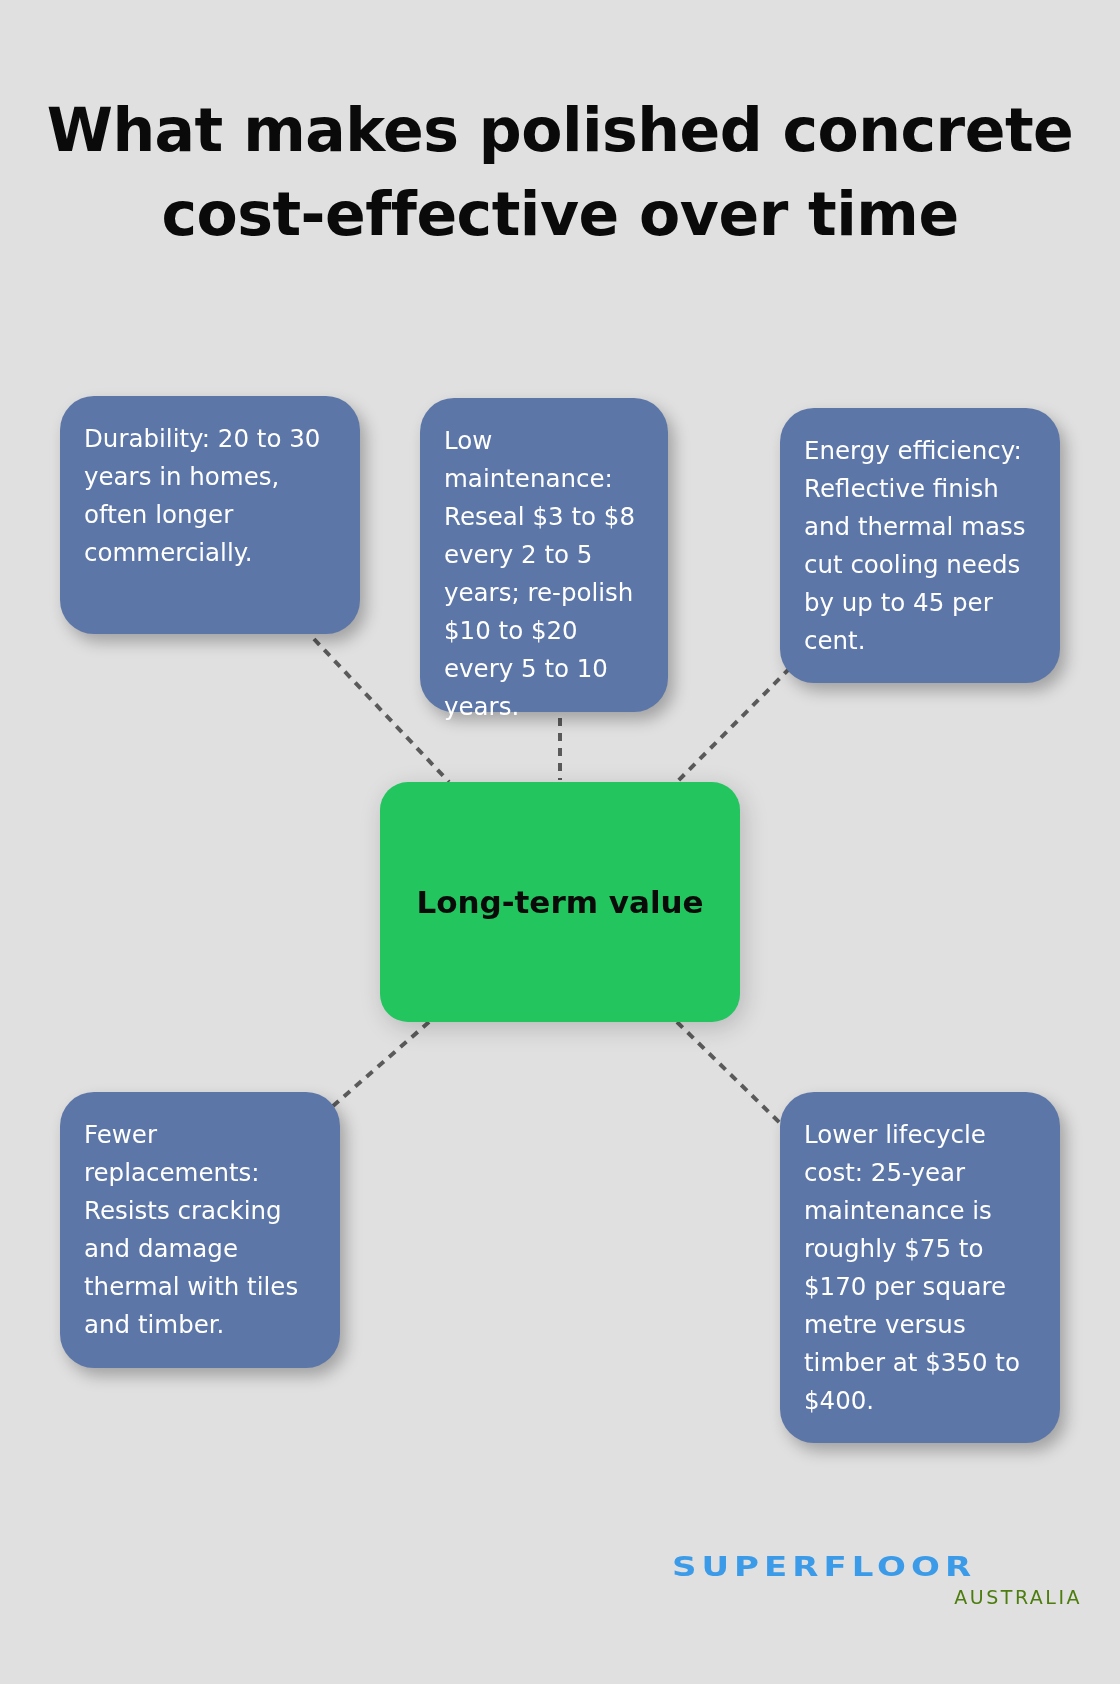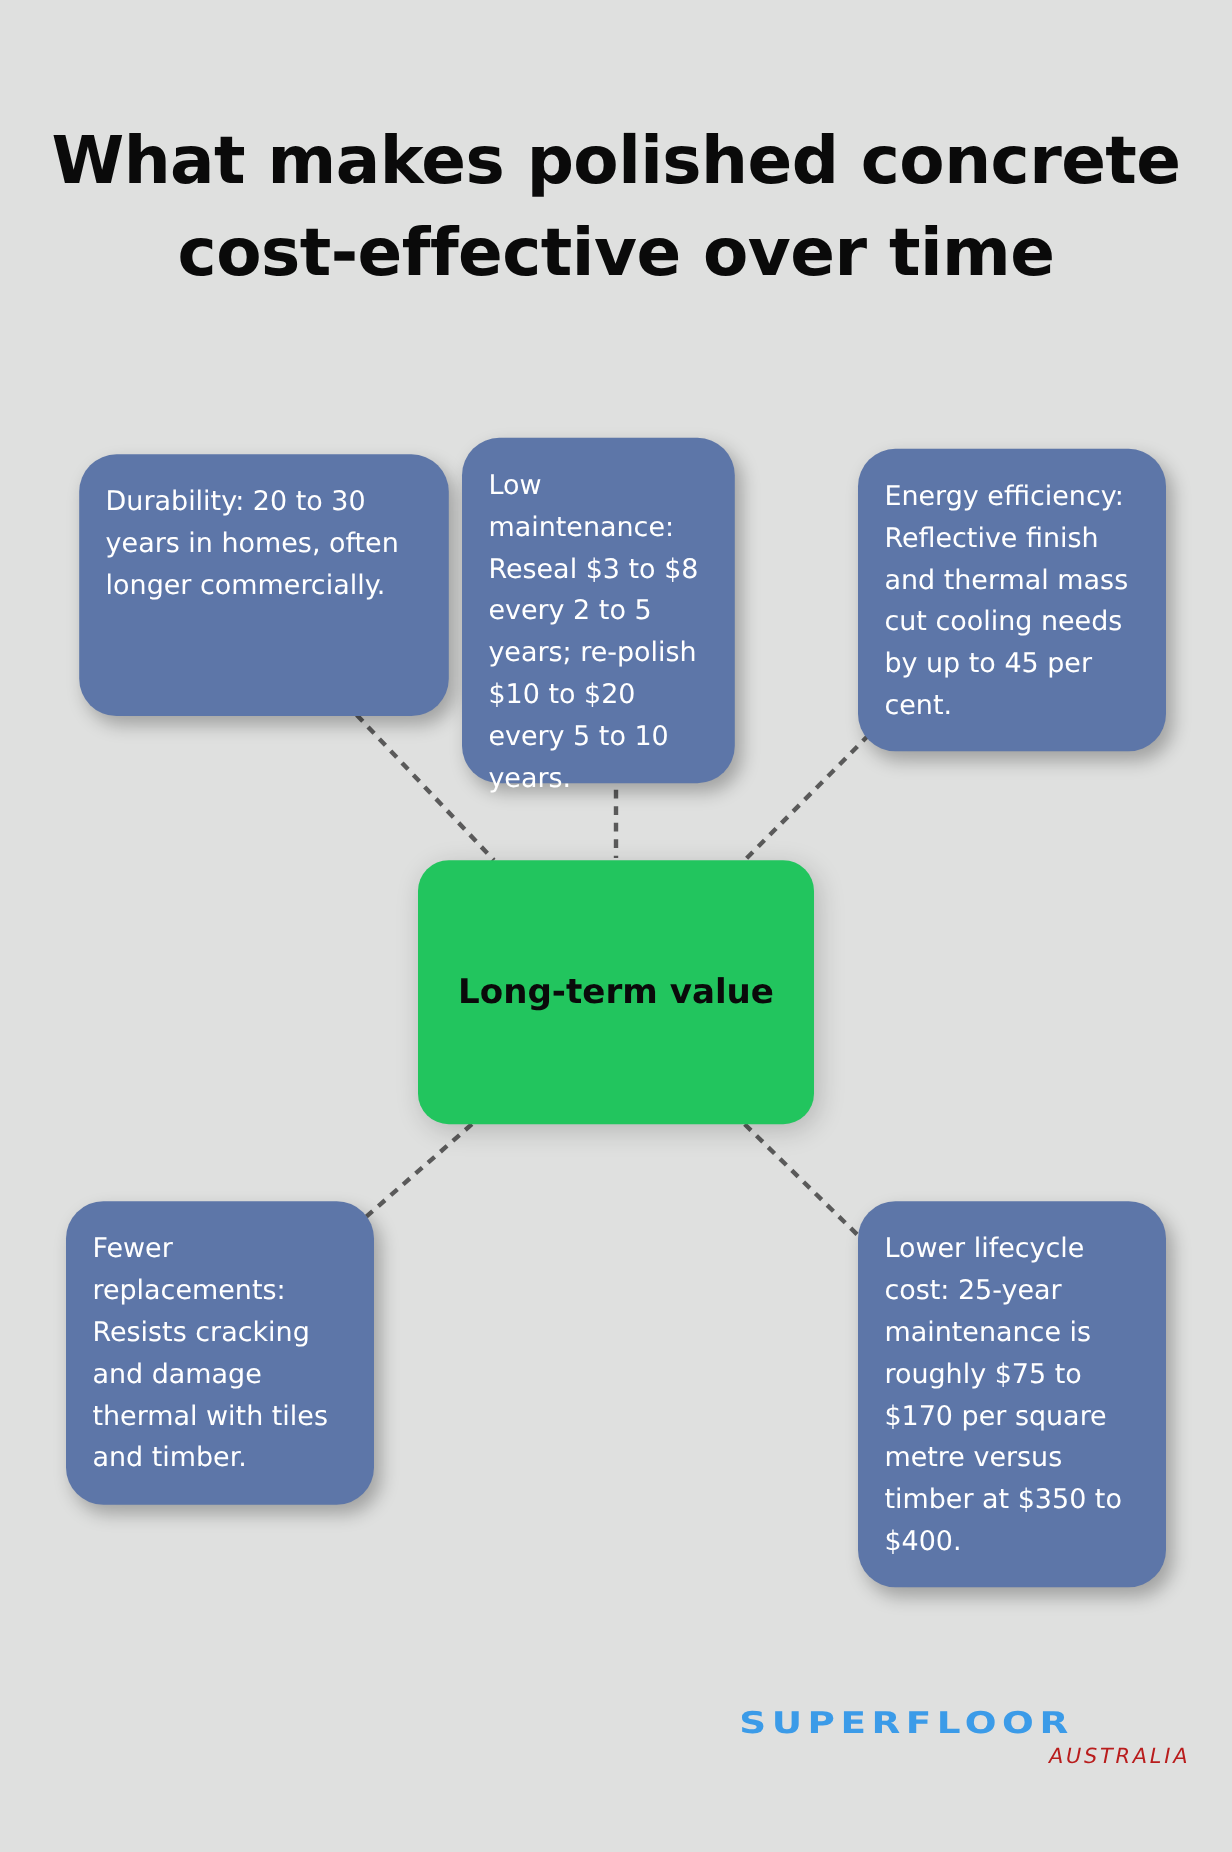--- a/index.html
+++ b/index.html
@@ -1,45 +1,45 @@
 <!DOCTYPE html>
 <html><head>
 <meta charset="utf-8">
 <style>
   html,body{margin:0;padding:0;}
   body{width:1120px;height:1684px;background:#dfe0df;position:relative;overflow:hidden;font-family:"Liberation Sans",sans-serif;}
-  .title{position:absolute;left:0;top:104px;width:1120px;text-align:center;font-family:"DejaVu Sans",sans-serif;font-weight:bold;font-size:60px;line-height:84px;color:#0a0a0a;letter-spacing:-0.5px;}
+  .title{position:absolute;left:0;top:88px;width:1120px;text-align:center;font-family:"DejaVu Sans",sans-serif;font-weight:bold;font-size:60px;line-height:84px;color:#0a0a0a;letter-spacing:-0.5px;}
   .title div{white-space:nowrap;}
   svg.lines{position:absolute;left:0;top:0;}
   .card{position:absolute;box-sizing:border-box;background:#5d76a8;border-radius:34px;padding:24px 24px 0 24px;color:#ffffff;font-family:"DejaVu Sans",sans-serif;font-size:24.5px;line-height:38px;box-shadow:6px 8px 16px rgba(0,0,0,0.28);}
   .center{position:absolute;left:380px;top:782px;width:360px;height:240px;background:#22c55e;border-radius:28px;box-shadow:4px 6px 24px rgba(0,0,0,0.18);display:flex;align-items:center;justify-content:center;}
   .center span{font-family:"DejaVu Sans",sans-serif;font-weight:bold;font-size:31px;color:#0a0a0a;}
   .logo{position:absolute;left:672px;top:1552px;width:410px;text-align:right;}
   .logo .brand{display:block;font-family:"DejaVu Sans",sans-serif;font-weight:bold;font-size:34px;letter-spacing:5px;color:#3b9be8;line-height:36px;text-align:left;transform:scaleY(0.8);transform-origin:left top;}
-  .logo .sub{display:block;font-family:"DejaVu Sans",sans-serif;font-size:19px;letter-spacing:2.5px;color:#b91c1c;line-height:22px;margin-top:-2px;font-style:italic;}
+  .logo .sub{display:block;font-family:"DejaVu Sans",sans-serif;font-size:19px;letter-spacing:2.5px;color:#4d7c0f;line-height:22px;margin-top:-2px;}
 </style>
 </head>
 <body>
 
 <div class="title">
   <div>What makes polished concrete</div>
   <div>cost-effective over time</div>
 </div>
 
 <svg class="lines" width="1120" height="1684">
   <g stroke="#5a5a5a" stroke-width="4" stroke-dasharray="8,7" fill="none">
     <line x1="314" y1="639" x2="449" y2="782"></line>
     <line x1="560" y1="718" x2="560" y2="780"></line>
     <line x1="790" y1="668" x2="677" y2="782"></line>
     <line x1="429" y1="1022" x2="333" y2="1106"></line>
     <line x1="677" y1="1022" x2="781" y2="1124"></line>
   </g>
 </svg>
 
-<div class="card" style="left:60px;top:413px;width:336px;height:238px;margin-left:12px;">
+<div class="card" style="left:60px;top:396px;width:300px;height:238px;">
   <span>Durability: 20 to 30 years in homes, often longer commercially.</span>
 </div>
 
 <div class="card" style="left:420px;top:398px;width:248px;height:314px;">
   <span>Low maintenance: Reseal $3 to $8 every 2 to 5 years; re-polish $10 to $20 every 5 to 10 years.</span>
 </div>
 
 <div class="card" style="left:780px;top:398px;width:280px;height:275px;margin-top:10px;">
   <span>Energy efficiency: Reflective finish and thermal mass cut cooling needs by up to 45 per cent.</span>
 </div>

